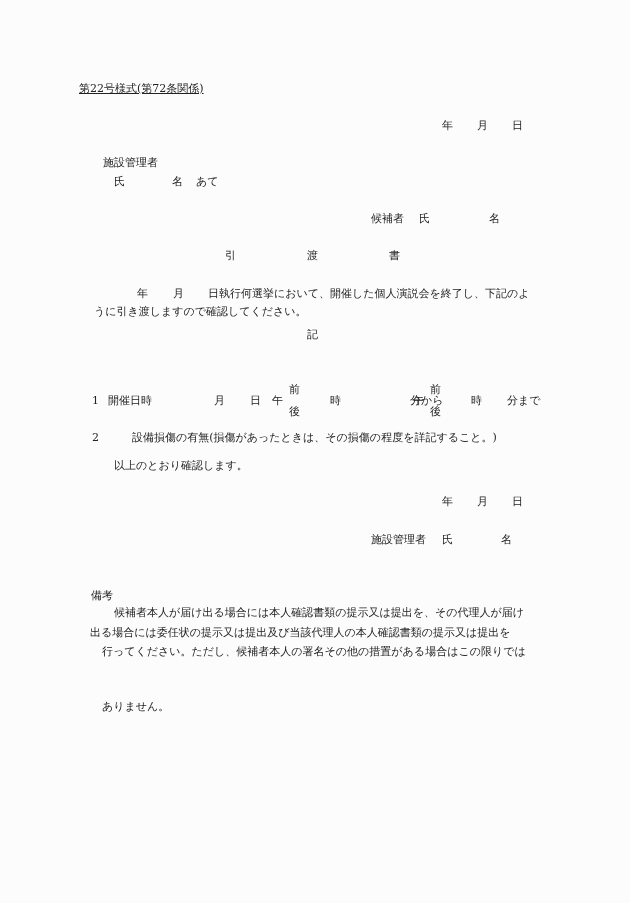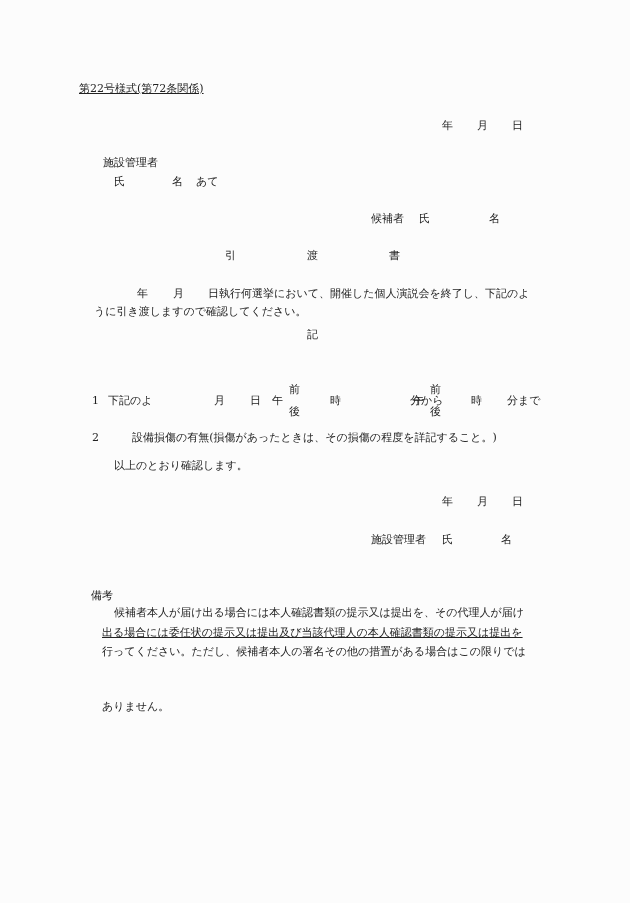--- a/index.html
+++ b/index.html
@@ -46,21 +46,21 @@
   <div class="abs" style="left:137px; top:287px;">年</div>
   <div class="abs" style="left:173px; top:287px;">月</div>
   <div class="abs" style="left:208px; top:287px;">日執行何選挙において、開催した個人演説会を終了し、下記のよ</div>
   <div class="abs" style="left:94px; top:305px;">うに引き渡しますので確認してください。</div>
 </div>
 
 <div class="abs" style="left:307px; top:328px;">記</div>
 
 <div>
   <div class="abs" style="left:92px; top:394px;">1</div>
-  <div class="abs" style="left:108px; top:394px;">下記のよ</div>
+  <div class="abs" style="left:108px; top:394px;">開催日時</div>
   <div class="abs" style="left:214px; top:394px;">月</div>
   <div class="abs" style="left:250px; top:394px;">日</div>
   <div class="abs" style="left:272px; top:394px;">午</div>
   <div class="stack" style="left:289px; top:383px;">
     <span>前</span>
     <span>後</span>
   </div>
   <div class="abs" style="left:330px; top:394px;">時</div>
   <div class="abs" style="left:366px; top:394px;margin-left:44px;">分から</div>
   <div class="abs" style="left:413px; top:394px;">午</div>
@@ -87,16 +87,16 @@
 
 <div>
   <div class="abs" style="left:371px; top:533px;">施設管理者</div>
   <div class="abs" style="left:442px; top:533px;">氏</div>
   <div class="abs" style="left:501px; top:533px;">名</div>
 </div>
 
 <div>
   <div class="abs" style="left:91px; top:589px;">備考</div>
   <div class="abs" style="left:114px; top:606px;">候補者本人が届け出る場合には本人確認書類の提示又は提出を、その代理人が届け</div>
-  <div class="abs" style="left:102px; top:626px;text-decoration:underline;">出る場合には委任状の提示又は提出及び当該代理人の本人確認書類の提示又は提出を</div>
+  <div class="abs" style="left:90px; top:626px;">出る場合には委任状の提示又は提出及び当該代理人の本人確認書類の提示又は提出を</div>
   <div class="abs" style="left:102px; top:645px;">行ってください。ただし、候補者本人の署名その他の措置がある場合はこの限りでは</div>
   <div class="abs" style="left:102px; top:700px;">ありません。</div>
 </div>
 
 </body></html>

